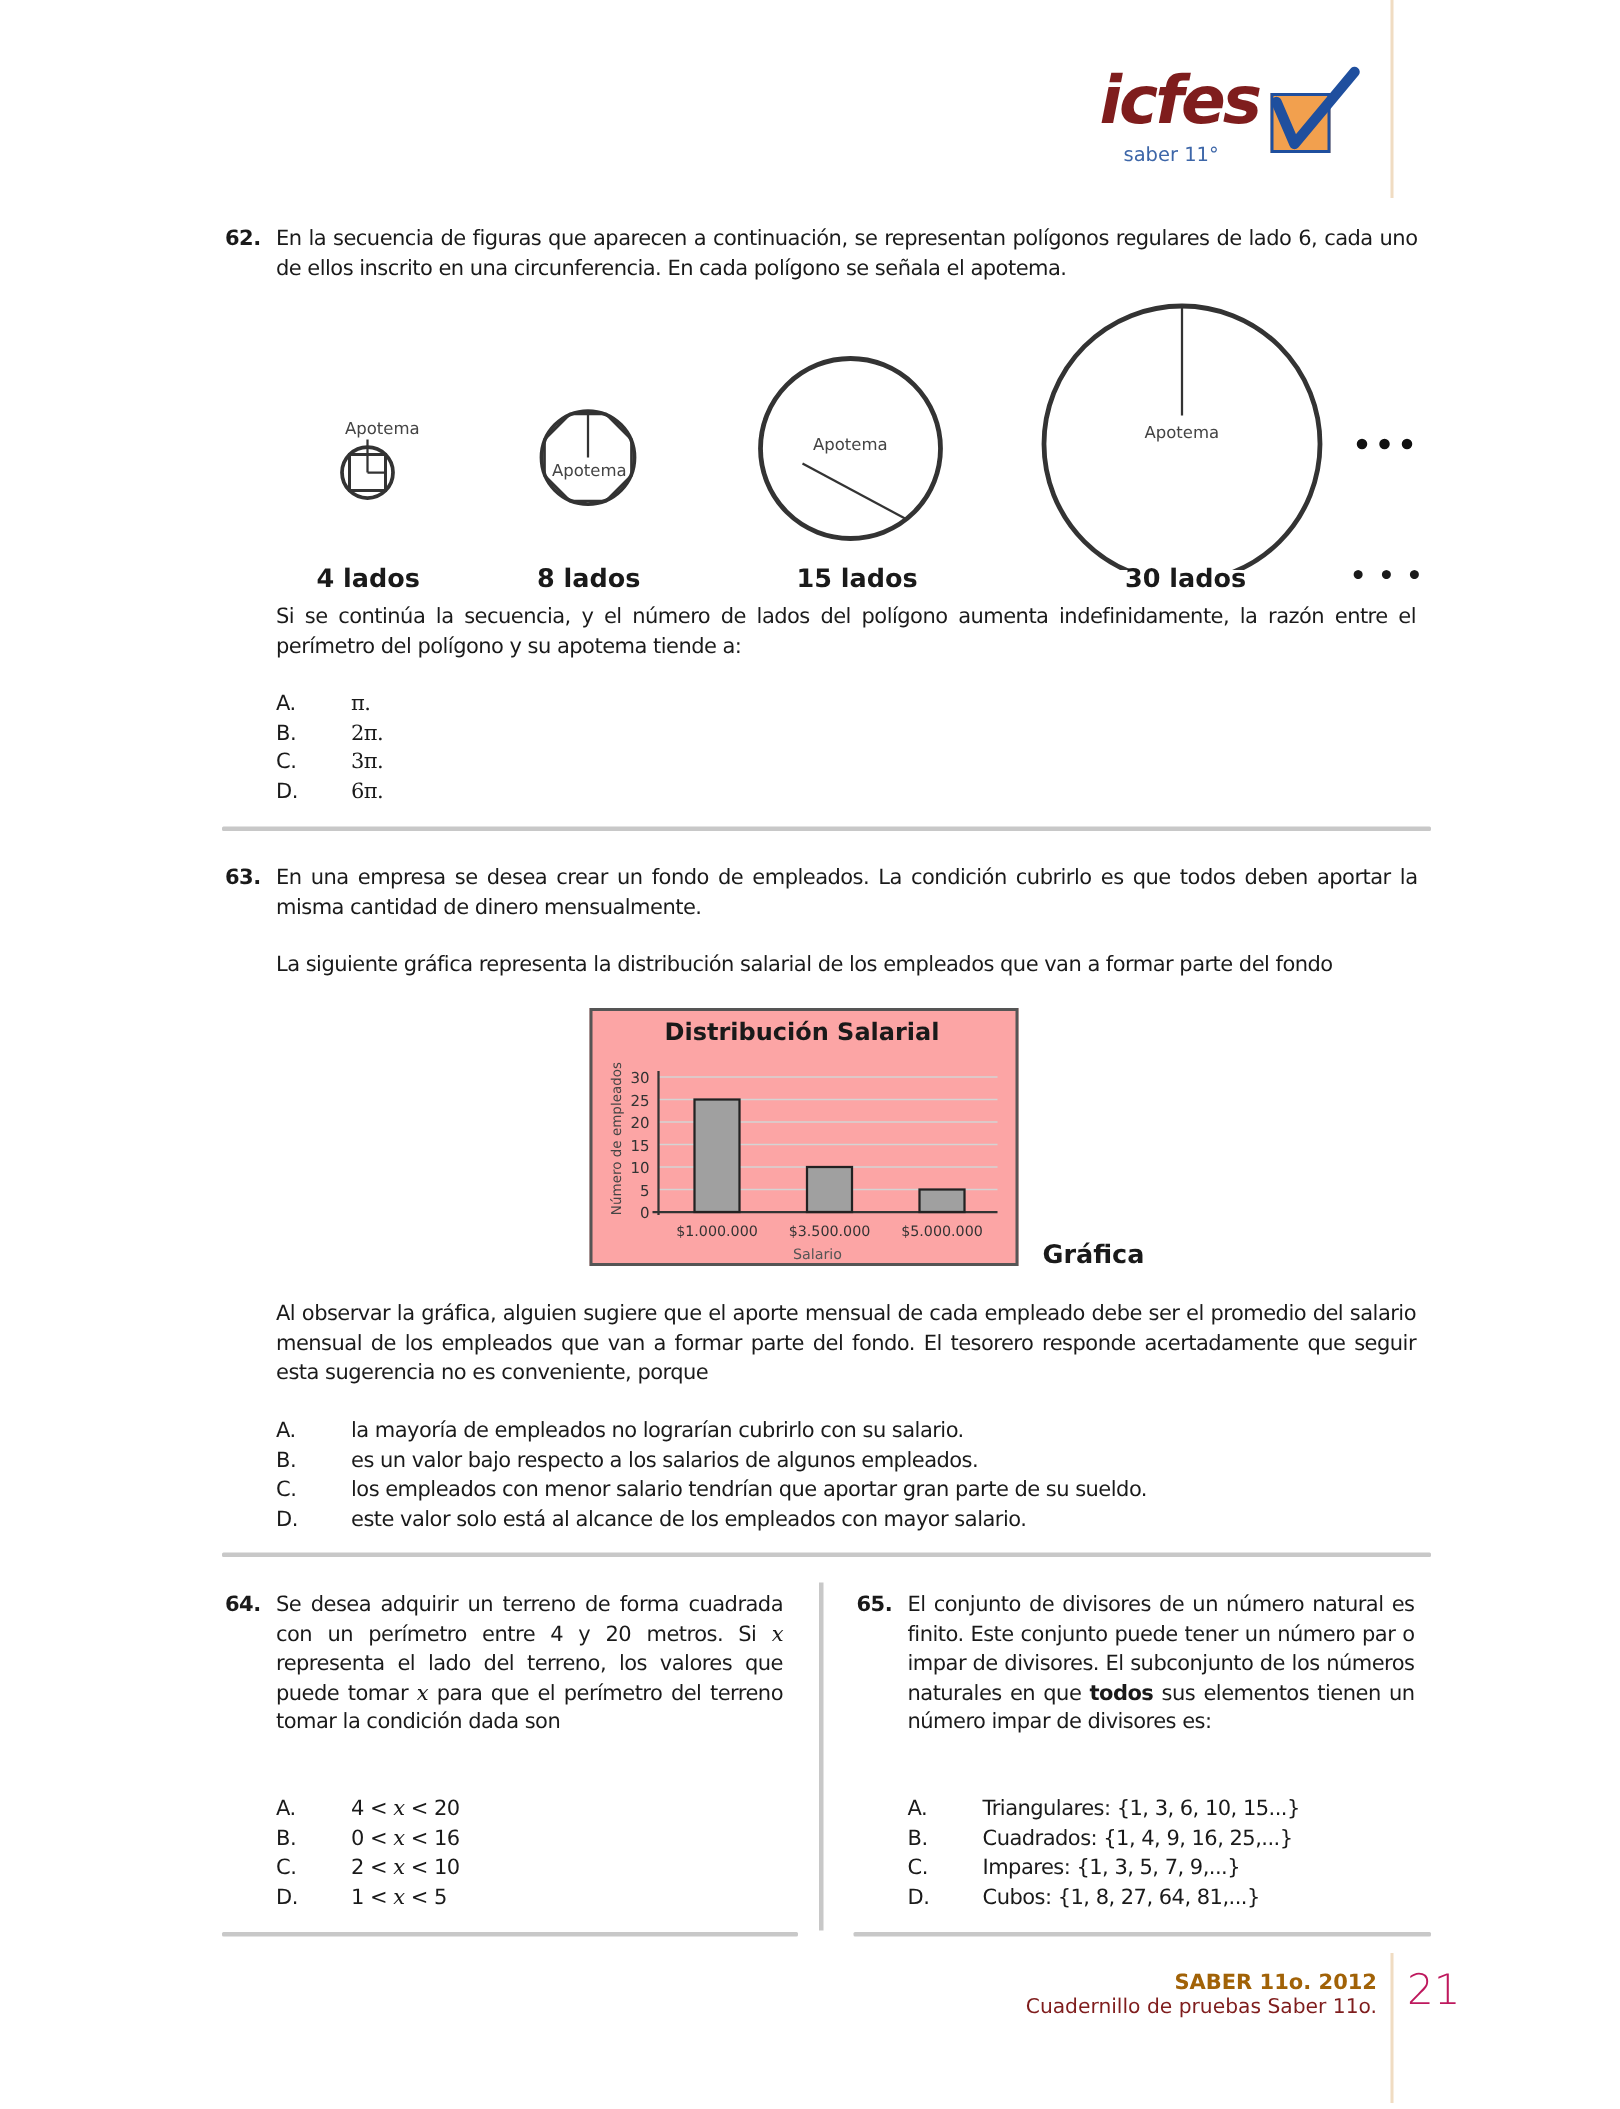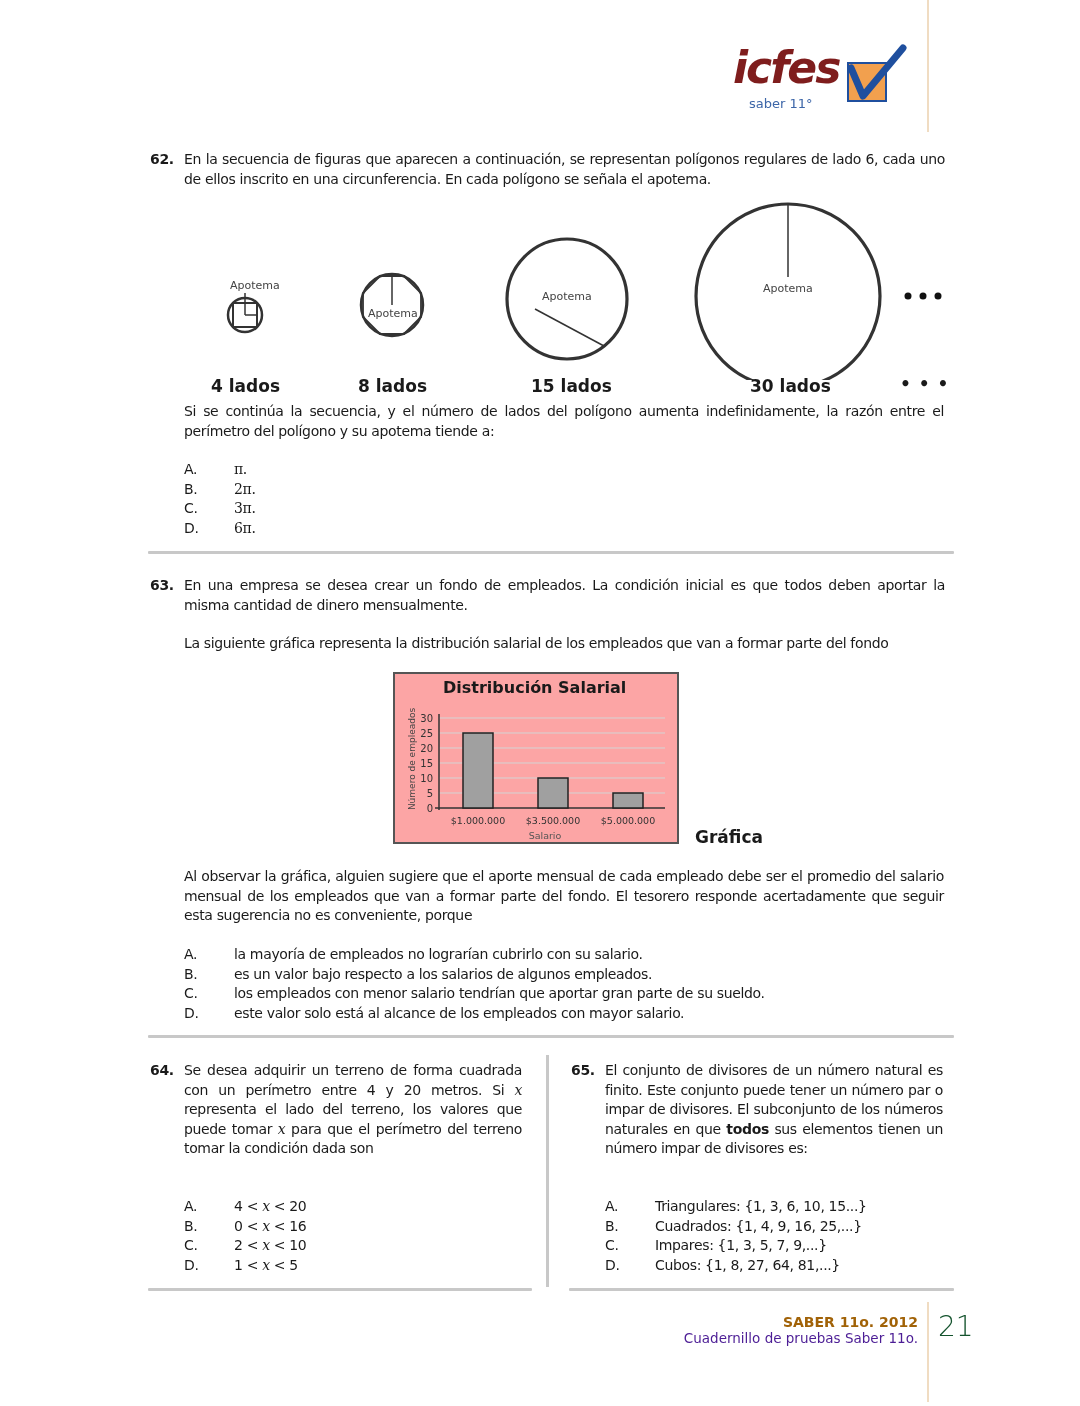--- a/index.html
+++ b/index.html
@@ -14,22 +14,22 @@
   .logo-word { position:absolute; left:0; top:-6px; font-family:"DejaVu Sans", sans-serif; font-weight:bold; font-style:italic;
                font-size:44px; color:#7f1d1d; letter-spacing:-2px; }
   .logo-sub { position:absolute; left:16px; top:48px; font-size:13px; color:#3d66a8; }
   .logo-box { position:absolute; left:114px; top:14px; width:40px; height:40px; background:#f2a04e; border:2px solid #1f4f9e; box-sizing:border-box; }
   .sep { height:3px; background:#c8c8c8; border-radius:1px; }
   .opt { display:flex; }
   .opt .l { width:50px; flex:none; }
   .fig-label { font-weight:bold; font-size:17px; }
   .chart-box { left:393px; top:672px; width:286px; height:172px; border:2px solid #555; box-sizing:border-box; background:#fca5a5; }
   .footer-title { color:#a16207; font-weight:bold; font-size:14px; }
-  .footer-sub { color:#4c1d95; font-size:13.5px; }
-  .pagenum { color:#14532d; font-size:28px; font-weight:300; }
+  .footer-sub { color:#7f1d1d; font-size:13.5px; }
+  .pagenum { color:#be185d; font-size:28px; font-weight:300; }
   .justify { text-align:justify; }
   i.var { font-family:"DejaVu Serif", serif; font-style:italic; }
 </style>
 </head>
 <body>
 
 <div class="abs vrule-top"></div>
 <div class="abs vrule-bot"></div>
 
 <div class="abs logo">
@@ -107,21 +107,21 @@
       <span class="l">D.</span>
       <span style="font-family:'DejaVu Serif',serif;">6π.</span>
     </div>
 </div>
 
 <div class="abs sep" style="left:148px; top:551px; width:806px;"></div>
 
 <div class="abs q-text" style="left:150px; top:576px; width:795px;">
   <div style="display:flex;">
     <span class="qnum" style="width:34px;flex:none;">63.</span>
-    <span class="justify">En una empresa se desea crear un fondo de empleados. La condición inicial es que todos deben aportar la misma cantidad de dinero mensualmente.</span>
+    <span class="justify">En una empresa se desea crear un fondo de empleados. La condición cubrirlo es que todos deben aportar la misma cantidad de dinero mensualmente.</span>
   </div>
   <div class="justify" style="margin-left:34px; margin-top:19px;">La siguiente gráfica representa la distribución salarial de los empleados que van a formar parte del fondo</div>
 </div>
 
 <div class="abs chart-box">
   <div style="position:absolute; left:48px; top:4px; font-weight:bold; font-size:16px;">Distribución Salarial</div>
   <div style="position:absolute; left:-38px; top:80px; transform:rotate(-90deg); font-size:9px; color:#444; white-space:nowrap; width:110px; text-align:center;">Número de empleados</div>
   <svg width="282" height="168" viewBox="0 0 282 168" style="position:absolute;left:0;top:0;">
     <g stroke="#d4d4d4" stroke-width="1">
       <line x1="44" y1="44" x2="270" y2="44"></line>

